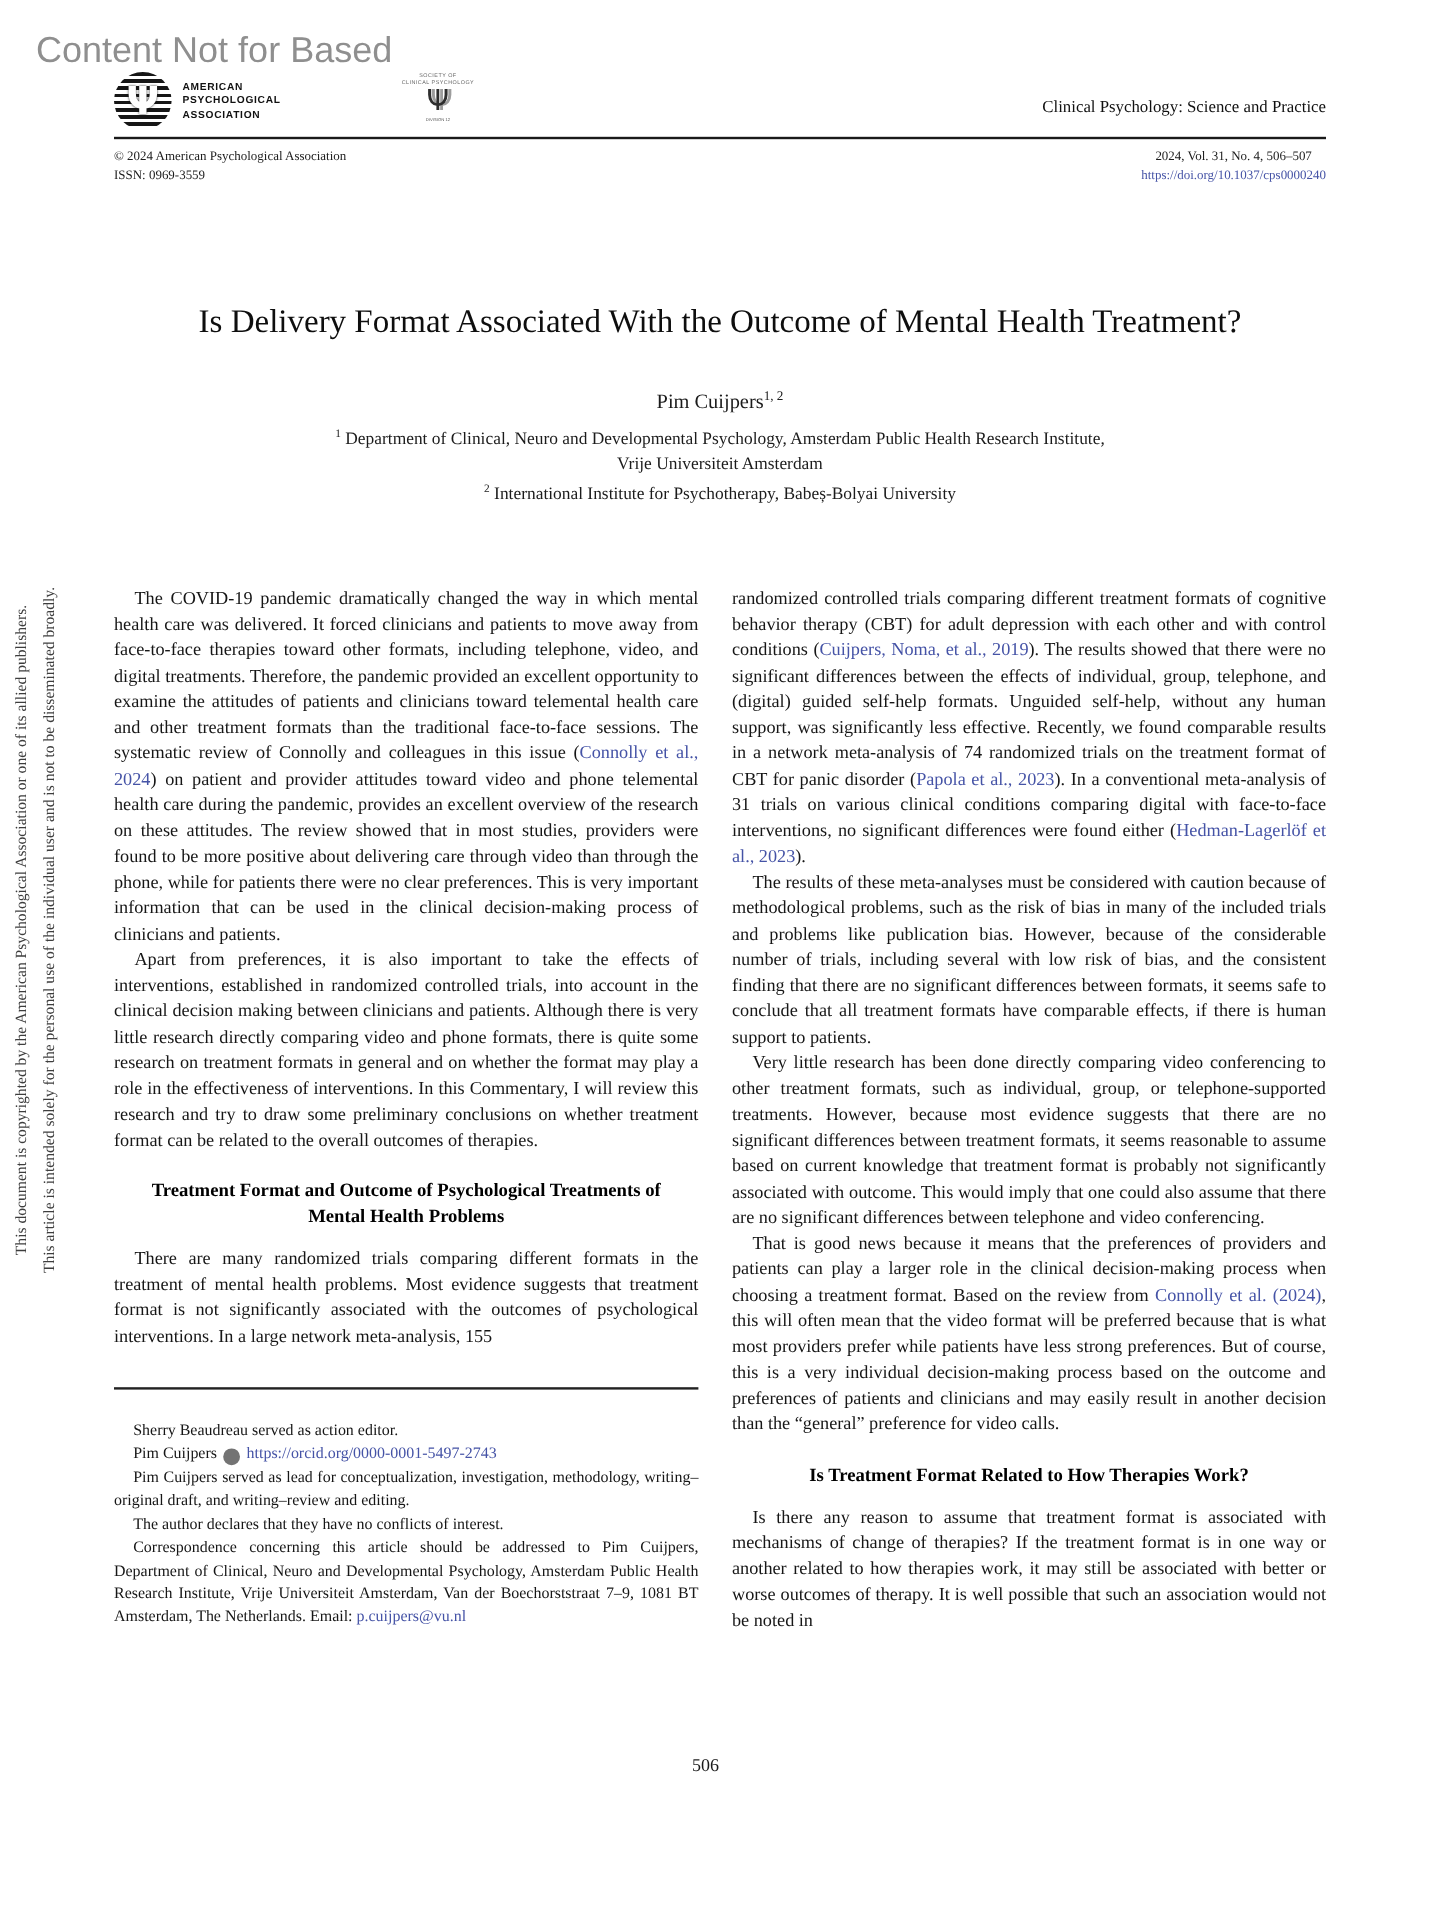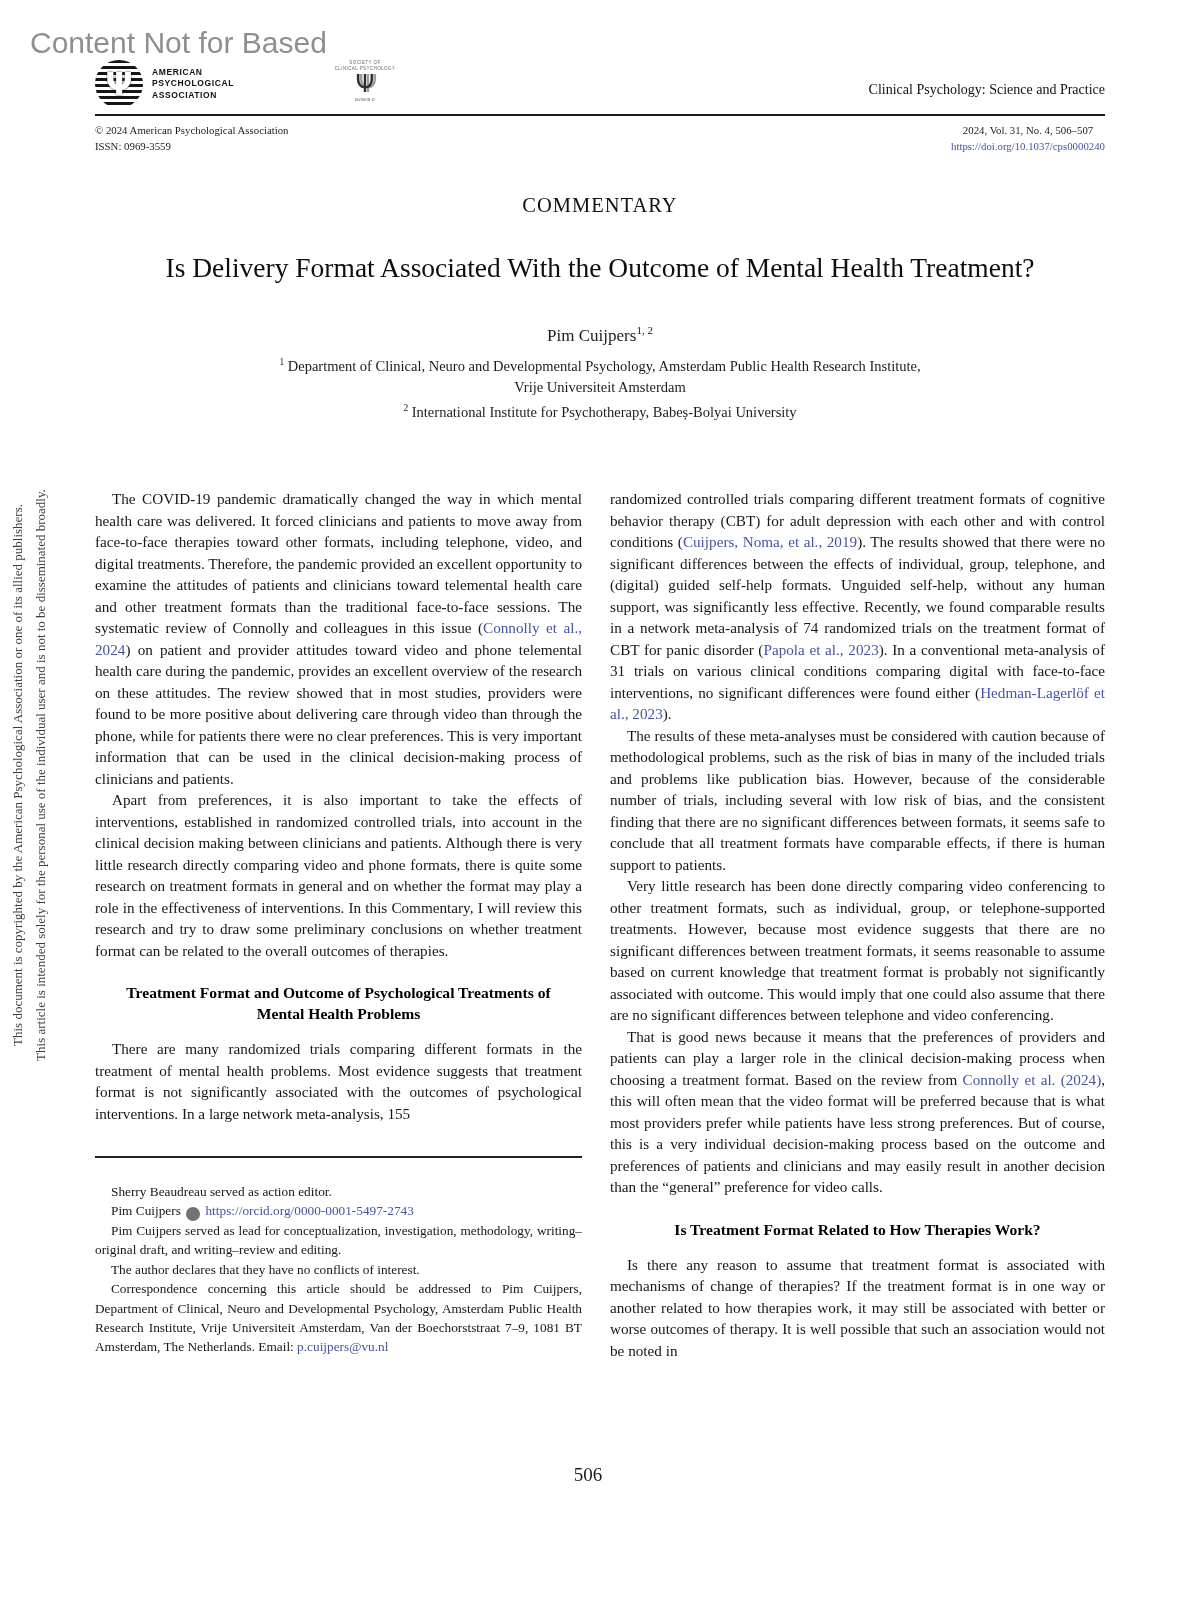--- a/index.html
+++ b/index.html
@@ -55,21 +55,21 @@
                  text-indent:16px; color:#161616; }
   .orcid { display:inline-block; width:14px; height:14px; border-radius:50%; background:#737373;
            color:#fff; font-family:"Liberation Sans", sans-serif; font-weight:700; font-size:8.5px;
            line-height:14px; text-align:center; vertical-align:-2px; margin:0 2px; }
 
   .side-line { position:absolute; white-space:nowrap; font-size:13px; color:#3d3d3d;
                transform:translate(-50%,-50%) rotate(-90deg); }
   #side1 { left:18px; top:775px; }
   #side2 { left:41px; top:775px; }
 
-  .pagenum { position:absolute; left:0; top:1464px; width:1176px; text-align:center; font-size:19px; }
+  .pagenum { position:absolute; left:0; top:1464px; width:1176px; text-align:center; font-size:15px; }
 </style>
 </head>
 <body>
 
 <div class="page">
 
   <div class="watermark">Content Not for Based</div>
 
   <div class="logo-row">
     <div class="apa-logo">
@@ -95,21 +95,20 @@
 
   <div class="meta-left">
     <div>© 2024 American Psychological Association</div>
     <div>ISSN: 0969-3559</div>
   </div>
   <div class="meta-right">
     <div>2024, Vol. 31, No. 4, 506–507</div>
     <div class="lnk">https://doi.org/10.1037/cps0000240</div>
   </div>
 
-  <div class="kicker">COMMENTARY</div>
   <h1 class="title">Is Delivery Format Associated With the Outcome of Mental Health Treatment?</h1>
   <div class="author"><span>Pim Cuijpers</span><sup>1, 2</sup></div>
   <div class="affils" id="affils">
       <div><sup>1</sup> Department of Clinical, Neuro and Developmental Psychology, Amsterdam Public Health Research Institute,</div>
       <div>Vrije Universiteit Amsterdam</div>
       <div><sup>2</sup> International Institute for Psychotherapy, Babeș-Bolyai University</div>
     </div>
 
   <div class="columns">
     <div class="col" id="col-left">

